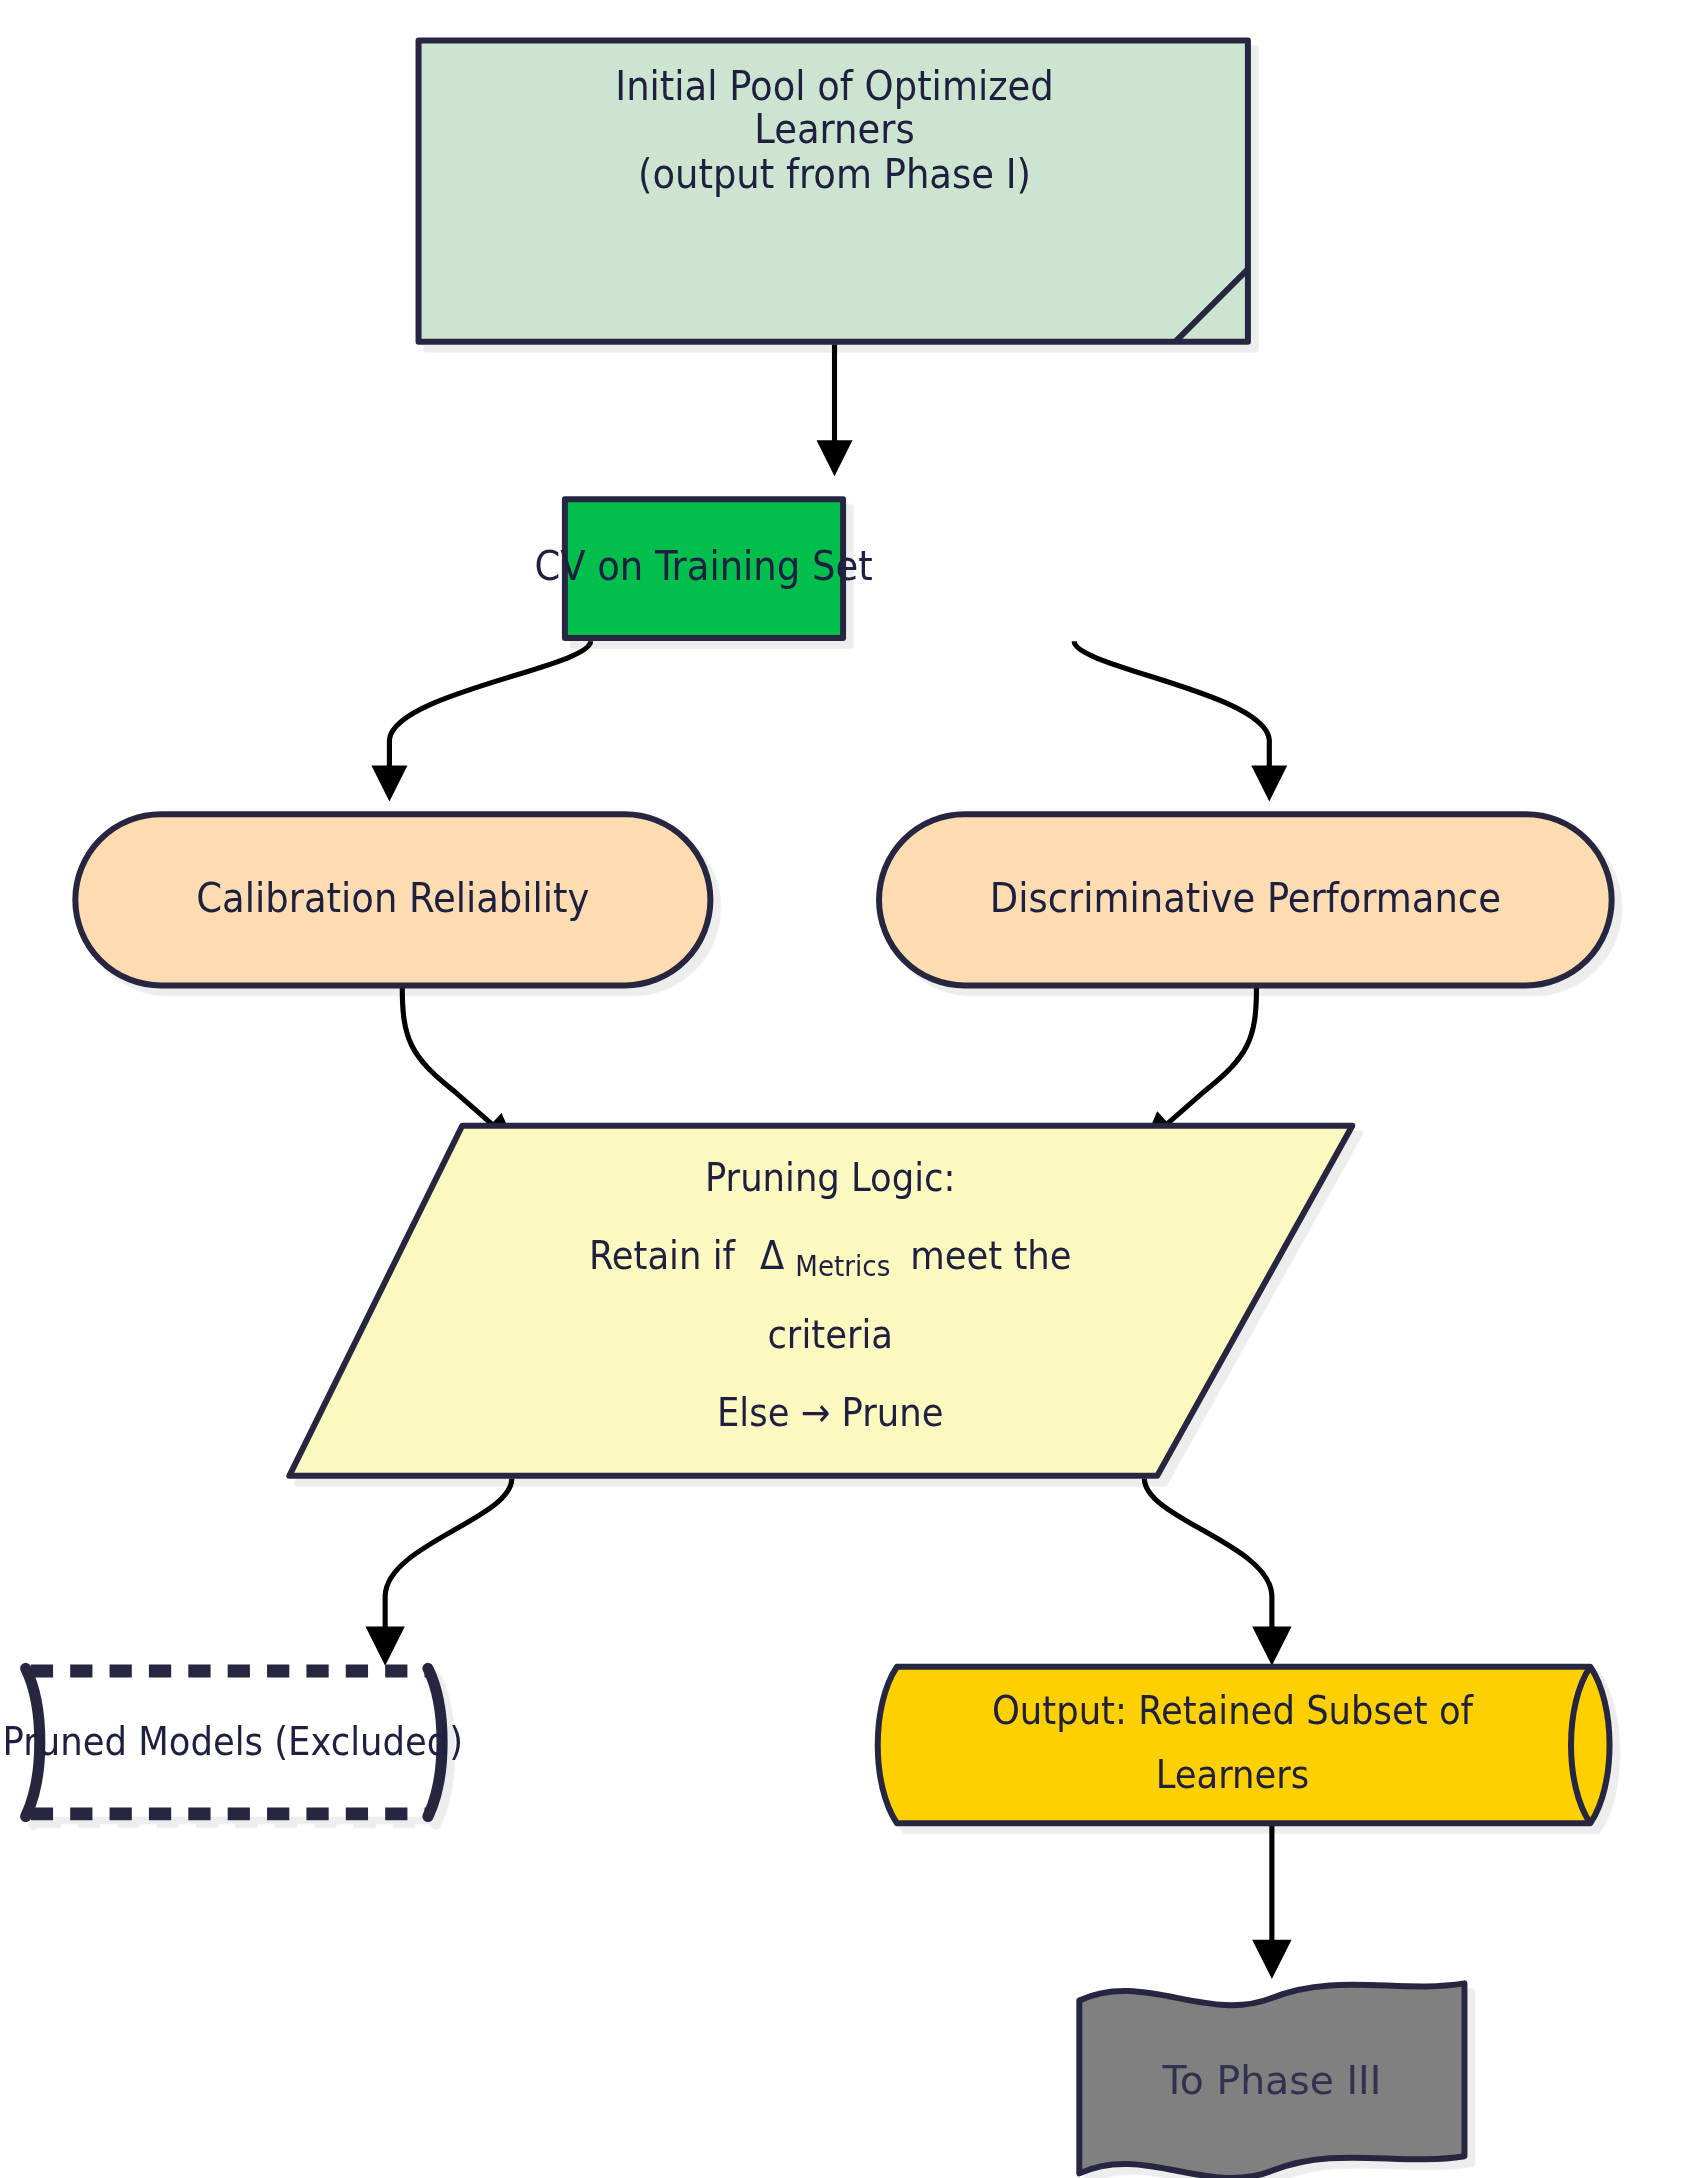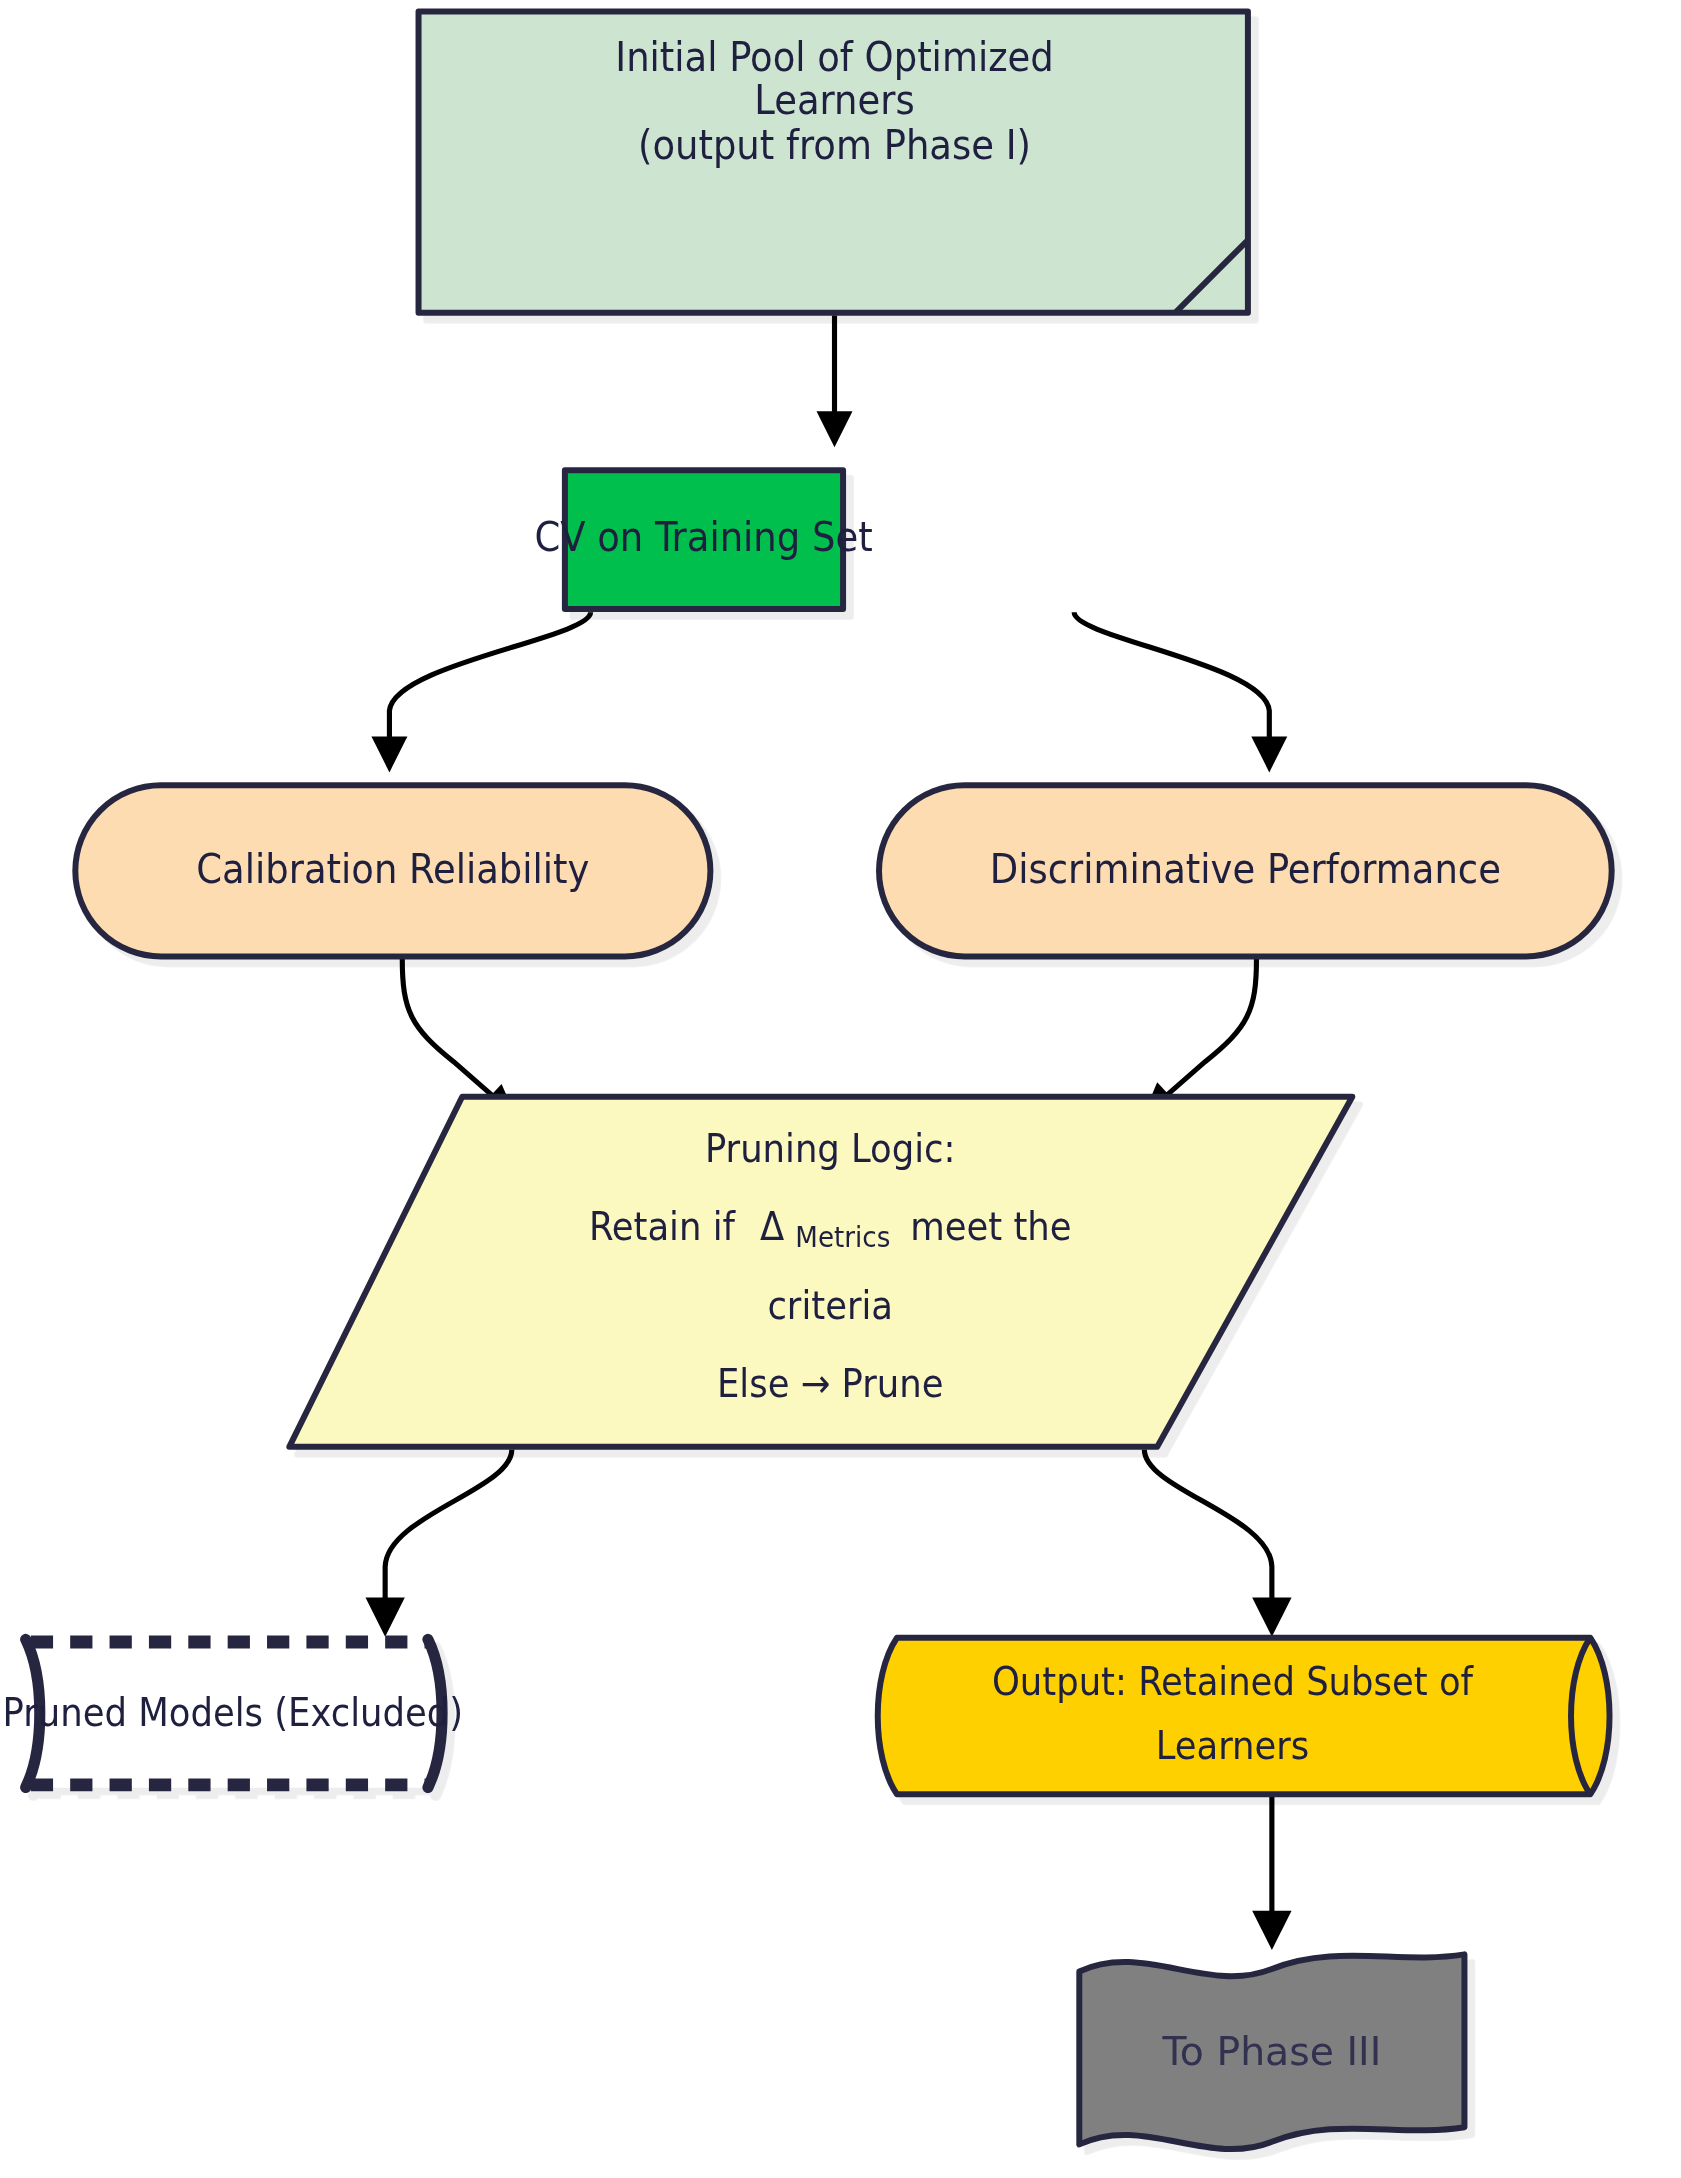--- a/index.html
+++ b/index.html
@@ -11,20 +11,21 @@
   body {
     width: 1681px;
     height: 2179px;
     font-family: "DejaVu Sans Condensed", "Liberation Sans Narrow", "Liberation Sans", sans-serif;
     overflow: hidden;
   }
   #flow-root {
     position: relative;
     width: 1681px;
     height: 1852px;
+    margin-top: 29px;
   }
   svg#flow-svg {
     position: absolute;
     top: 0;
     left: 0;
     width: 1681px;
     height: 2179px;
     display: block;
   }
   .node-text {

